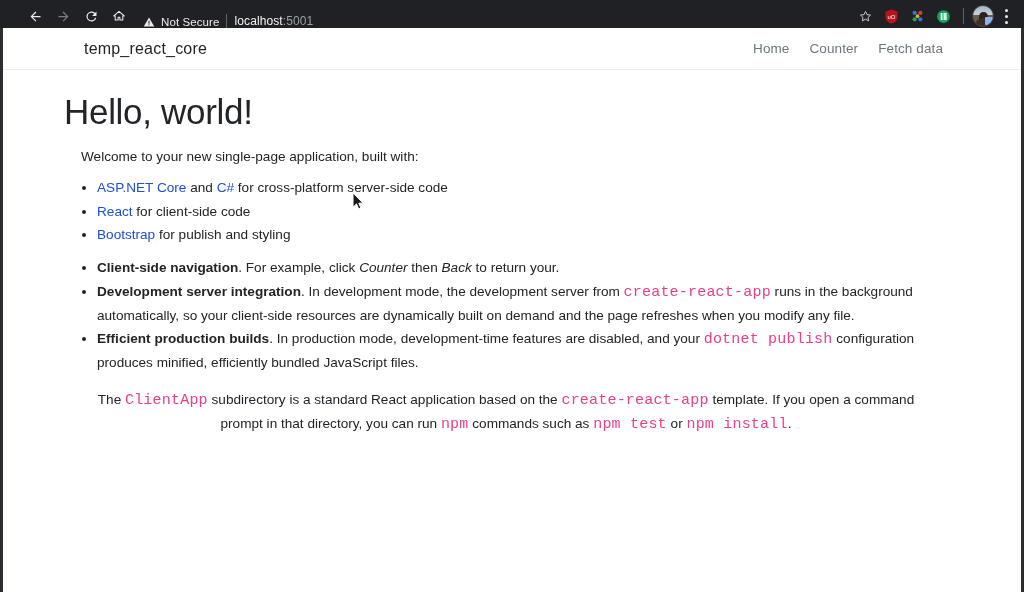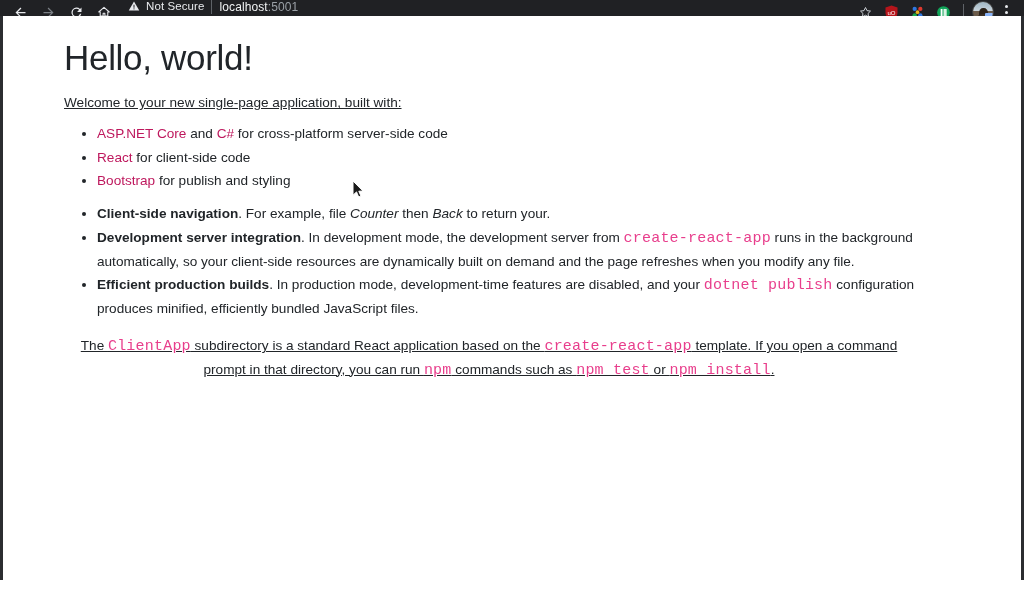--- a/index.html
+++ b/index.html
@@ -10,25 +10,25 @@
   body {
     width: 1024px;
     height: 592px;
     overflow: hidden;
     font-family: "Liberation Sans", sans-serif;
     -webkit-font-smoothing: antialiased;
   }
 
   
   .browser-chrome {
-    height: 16px;
+    height: 28px;
     background: #202124;
     display: flex;
-    align-items: flex-start;
-    padding: 0 8px 0 6px;
+    align-items: flex-end;
+    padding: 0 8px 0 21px;
     box-sizing: border-box;
     position: relative;
   }
   .nav-btns {
     display: flex;
     align-items: center;
     gap: 0px;
   }
   .icon-btn {
     width: 28px;
@@ -171,24 +171,23 @@
     font-size: 35px;
     font-weight: 500;
     margin: 22px 0 14px 0;
     letter-spacing: -0.3px;
     line-height: 1.15;
     color: #212529;
   }
   p.body-text {
     font-size: 13.6px;
     line-height: 1.55;
-    margin: 0 0 11px 0;
+    margin: 0 0 11px 17px;
     color: #212529;
     max-width: 850px;
-    text-decoration: underline;
   }
   ul.bullets {
     margin: 0 0 12px 0;
     padding-left: 33px;
     list-style: disc;
   }
   ul.bullets li {
     font-size: 13.6px;
     line-height: 1.5;
     margin-bottom: 3px;
@@ -200,21 +199,21 @@
     list-style: disc;
   }
   ul.features li {
     font-size: 13.6px;
     line-height: 1.58;
     margin-bottom: 2px;
     color: #212529;
     max-width: 854px;
   }
   a.link {
-    color: #be185d;
+    color: #1d4ed8;
     text-decoration: none;
   }
   code.code {
     font-family: "Liberation Mono", monospace;
     color: #e83e8c;
     font-size: 15px;
     letter-spacing: 0.2px;
     word-wrap: break-word;
   }
   b, strong { font-weight: 700; }
@@ -318,36 +317,44 @@
     <div class="kebab">
       <i></i>
       <i></i>
       <i></i>
     </div>
   </div>
 </div>
 
 <div class="viewport">
 
+  <div class="site-navbar">
+    <div class="brand">temp_react_core</div>
+    <div class="nav-links">
+      <a class="nav-link" href="#">Home</a>
+      <a class="nav-link" href="#">Counter</a>
+      <a class="nav-link" href="#">Fetch data</a>
+    </div>
+  </div>
 
   <div class="content">
 
     <h1 class="page-title">Hello, world!</h1>
 
     <p class="body-text">Welcome to your new single-page application, built with:</p>
 
     <ul class="bullets">
       <li><a class="link" href="#">ASP.NET Core</a><span> and </span><a class="link" href="#">C#</a><span> for cross-platform server-side code</span></li>
       <li><a class="link" href="#">React</a><span> for client-side code</span></li>
       <li><a class="link" href="#">Bootstrap</a><span> for publish and styling</span></li>
     </ul>
 
 
     <ul class="features">
-      <li><strong>Client-side navigation</strong><span>. For example, file </span><em>Counter</em><span> then </span><em>Back</em><span> to return your.</span></li>
+      <li><strong>Client-side navigation</strong><span>. For example, click </span><em>Counter</em><span> then </span><em>Back</em><span> to return your.</span></li>
 
       <li><strong>Development server integration</strong><span>. In development mode, the development server from </span><code class="code">create-react-app</code><span> runs in the background automatically, so your client-side resources are dynamically built on demand and the page refreshes when you modify any file.</span></li>
 
       <li><strong>Efficient production builds</strong><span>. In production mode, development-time features are disabled, and your </span><code class="code">dotnet publish</code><span> configuration produces minified, efficiently bundled JavaScript files.</span></li>
     </ul>
 
     <p class="body-text last-para"><span>The </span><code class="code">ClientApp</code><span> subdirectory is a standard React application based on the </span><code class="code">create-react-app</code><span> template. If you open a command prompt in that directory, you can run </span><code class="code">npm</code><span> commands such as </span><code class="code">npm test</code><span> or </span><code class="code">npm install</code><span>.</span></p>
 
   </div>
 

